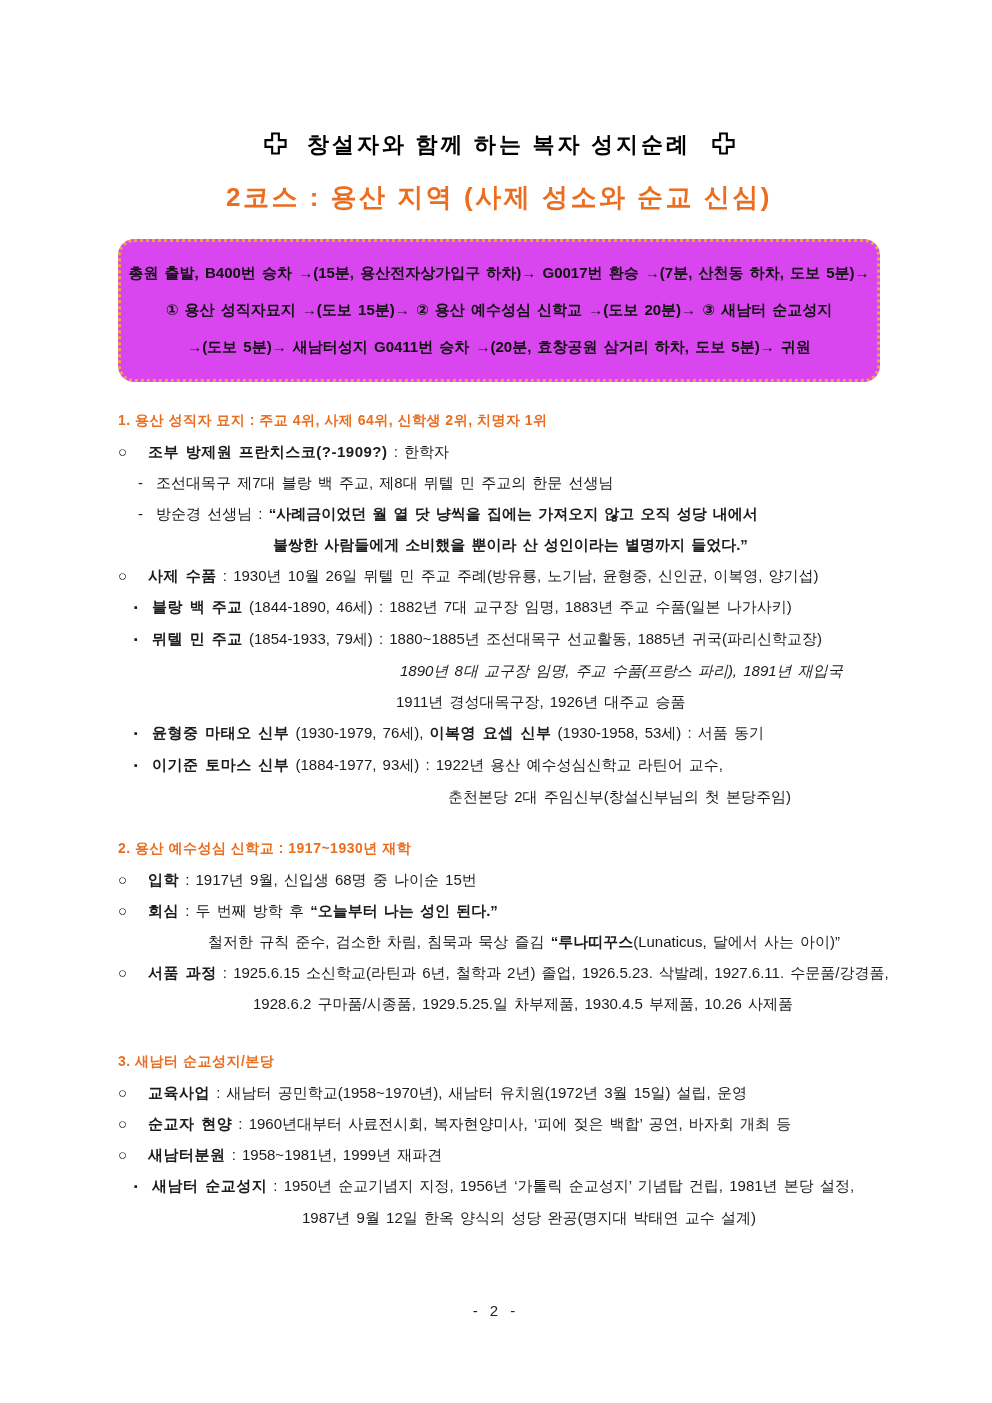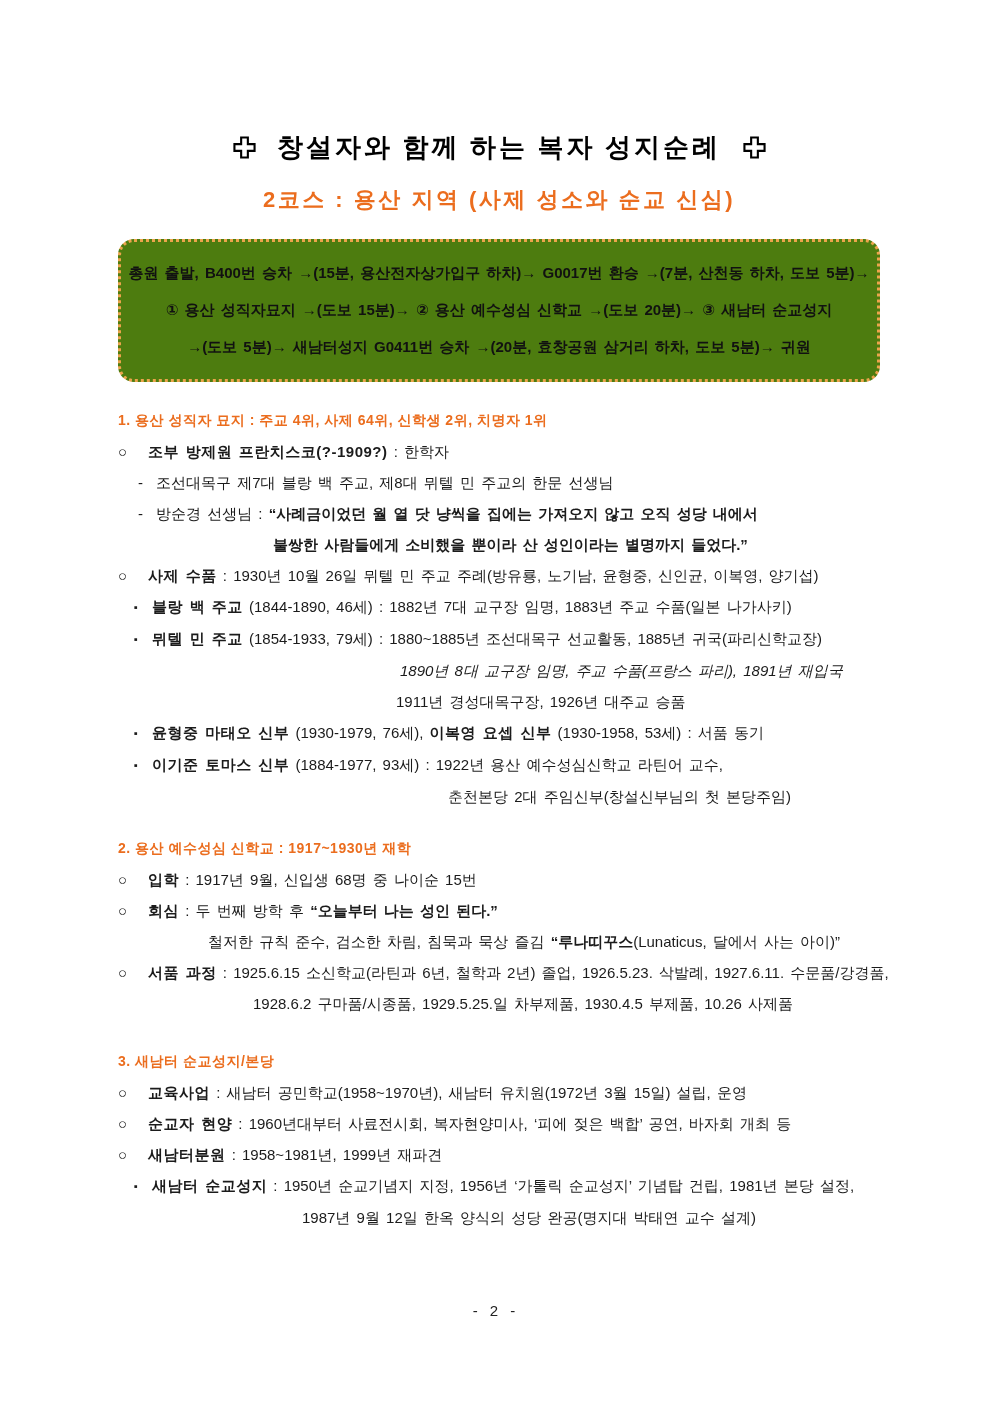--- a/index.html
+++ b/index.html
@@ -4,29 +4,29 @@
 <style>
   html,body{margin:0;padding:0;background:#e9e9e9;}
   .page{
     width:992px;height:1403px;margin:0 auto;background:#ffffff;position:relative;
     font-family:"Liberation Sans","DejaVu Sans",sans-serif;color:#1b1b1b;overflow:hidden;
   }
   .content{padding:0 112px 0 118px;}
   .title-row{
     padding-top:130px;text-align:center;white-space:nowrap;
     font-family:"Liberation Serif","DejaVu Serif",serif;
-    font-weight:700;font-size:26px;letter-spacing:3px;color:#000;
+    font-weight:700;font-size:22px;letter-spacing:3px;color:#000;
   }
   .title-row .cross{display:inline-block;vertical-align:-3px;margin:0 12px;}
   .subtitle{
-    margin-top:20px;text-align:center;font-size:22px;font-weight:700;
+    margin-top:20px;text-align:center;font-size:26px;font-weight:700;
     color:#eb6d1e;letter-spacing:2.5px;white-space:nowrap;
   }
   .route-box{
-    margin-top:24px;border:3px dotted #eca44c;background:#4d7c0f;border-radius:16px;
+    margin-top:24px;border:3px dotted #eca44c;background:#d946ef;border-radius:16px;
     padding:12px 2px 14px;text-align:center;font-weight:700;font-size:15px;
     line-height:37px;color:#111;word-spacing:2px;
   }
   .route-box .rline{white-space:nowrap;}
   .sec-heading{
     font-weight:700;font-size:14px;color:#eb6d1e;letter-spacing:0.5px;
     line-height:32px;white-space:nowrap;
   }
   .s1{margin-top:22px;}
   .s2{margin-top:20px;}

